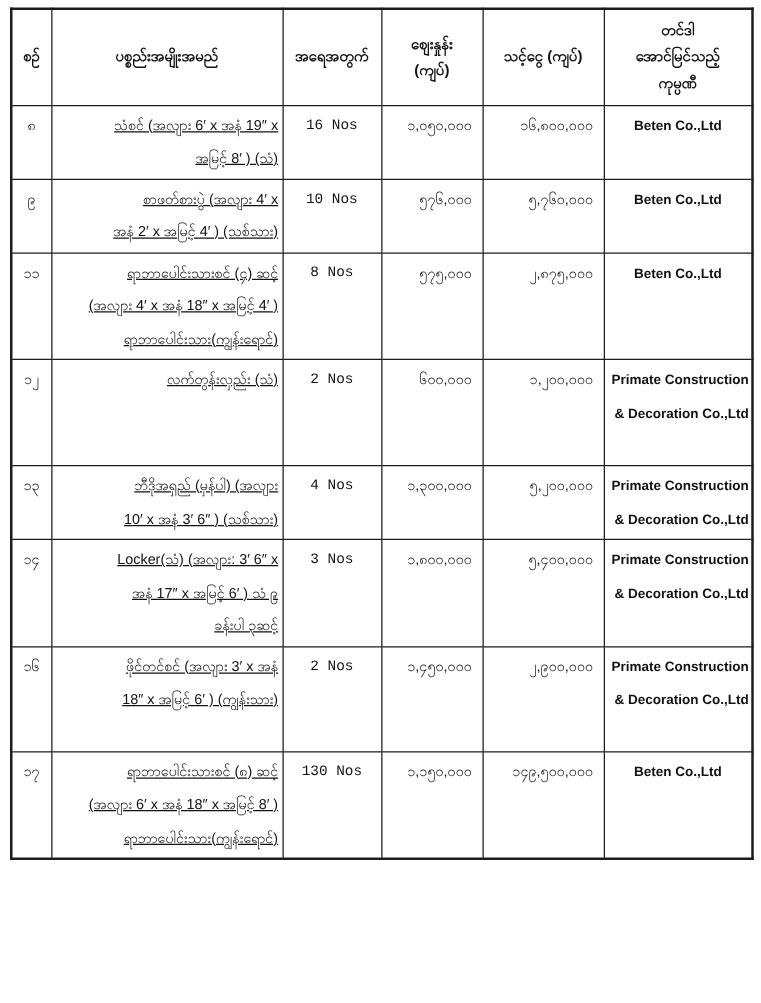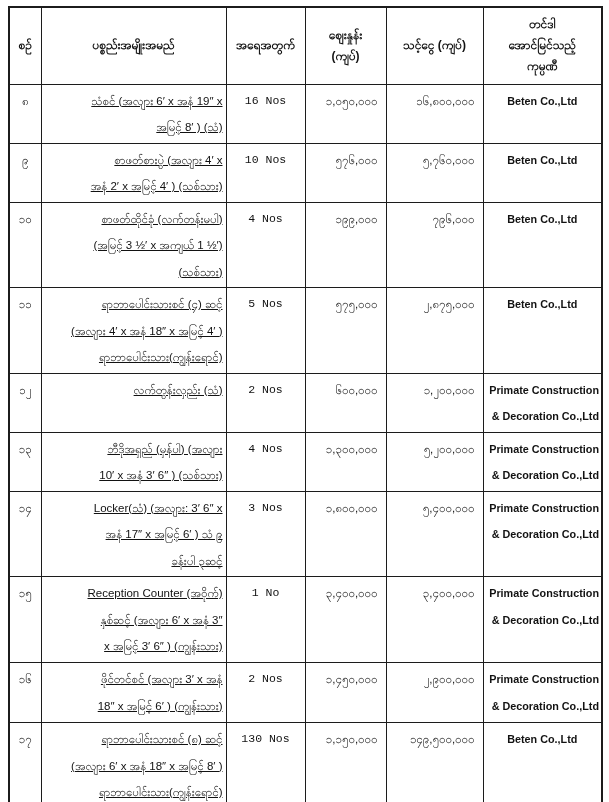--- a/index.html
+++ b/index.html
@@ -122,35 +122,25 @@
         <tr>
       <td class="col-sn">၉</td>
       <td class="col-item">စာဖတ်စားပွဲ (အလျား 4′ x
 အနံ 2′ x အမြင့် 4′ ) (သစ်သား)</td>
       <td class="col-qty">10 Nos</td>
       <td class="col-price">၅၇၆,၀၀၀</td>
       <td class="col-amount">၅,၇၆၀,၀၀၀</td>
       <td class="col-company">Beten Co.,Ltd</td>
     </tr>
         <tr>
-      <td class="col-sn">၁၀</td>
-      <td class="col-item">စာဖတ်ထိုင်ခုံ (လက်တန်းမပါ)
-(အမြင့် 3 ½′ x အကျယ် 1 ½′)
-(သစ်သား)</td>
-      <td class="col-qty">4 Nos</td>
-      <td class="col-price">၁၉၉,၀၀၀</td>
-      <td class="col-amount">၇၉၆,၀၀၀</td>
-      <td class="col-company">Beten Co.,Ltd</td>
-    </tr>
-        <tr>
       <td class="col-sn">၁၁</td>
       <td class="col-item">ရာဘာပေါင်းသားစင် (၄) ဆင့်
 (အလျား 4′ x အနံ 18″ x အမြင့် 4′ )
 ရာဘာပေါင်းသား(ကျွန်းရောင်)</td>
-      <td class="col-qty">5 Nos</td>
+      <td class="col-qty">8 Nos</td>
       <td class="col-price">၅၇၅,၀၀၀</td>
       <td class="col-amount">၂,၈၇၅,၀၀၀</td>
       <td class="col-company">Beten Co.,Ltd</td>
     </tr>
         <tr>
       <td class="col-sn">၁၂</td>
       <td class="col-item">လက်တွန်းလှည်း (သံ)</td>
       <td class="col-qty">2 Nos</td>
       <td class="col-price">၆၀၀,၀၀၀</td>
       <td class="col-amount">၁,၂၀၀,၀၀၀</td>
@@ -172,31 +162,20 @@
       <td class="col-item">Locker(သံ) (အလျား: 3′ 6″ x
 အနံ 17″ x အမြင့် 6′ ) သံ ၉
 ခန်းပါ ၃ဆင့်</td>
       <td class="col-qty">3 Nos</td>
       <td class="col-price">၁,၈၀၀,၀၀၀</td>
       <td class="col-amount">၅,၄၀၀,၀၀၀</td>
       <td class="col-company two-line">Primate Construction
 &amp; Decoration Co.,Ltd</td>
     </tr>
         <tr>
-      <td class="col-sn">၁၅</td>
-      <td class="col-item">Reception Counter (အဝိုက်)
-နှစ်ဆင့် (အလျား 6′ x အနံ 3″
-x အမြင့် 3′ 6″ ) (ကျွန်းသား)</td>
-      <td class="col-qty">1 No</td>
-      <td class="col-price">၃,၄၀၀,၀၀၀</td>
-      <td class="col-amount">၃,၄၀၀,၀၀၀</td>
-      <td class="col-company two-line">Primate Construction
-&amp; Decoration Co.,Ltd</td>
-    </tr>
-        <tr>
       <td class="col-sn">၁၆</td>
       <td class="col-item">ဖိုင်တင်စင် (အလျား 3′ x အနံ
 18″ x အမြင့် 6′ ) (ကျွန်းသား)</td>
       <td class="col-qty">2 Nos</td>
       <td class="col-price">၁,၄၅၀,၀၀၀</td>
       <td class="col-amount">၂,၉၀၀,၀၀၀</td>
       <td class="col-company two-line">Primate Construction
 &amp; Decoration Co.,Ltd</td>
     </tr>
         <tr>

